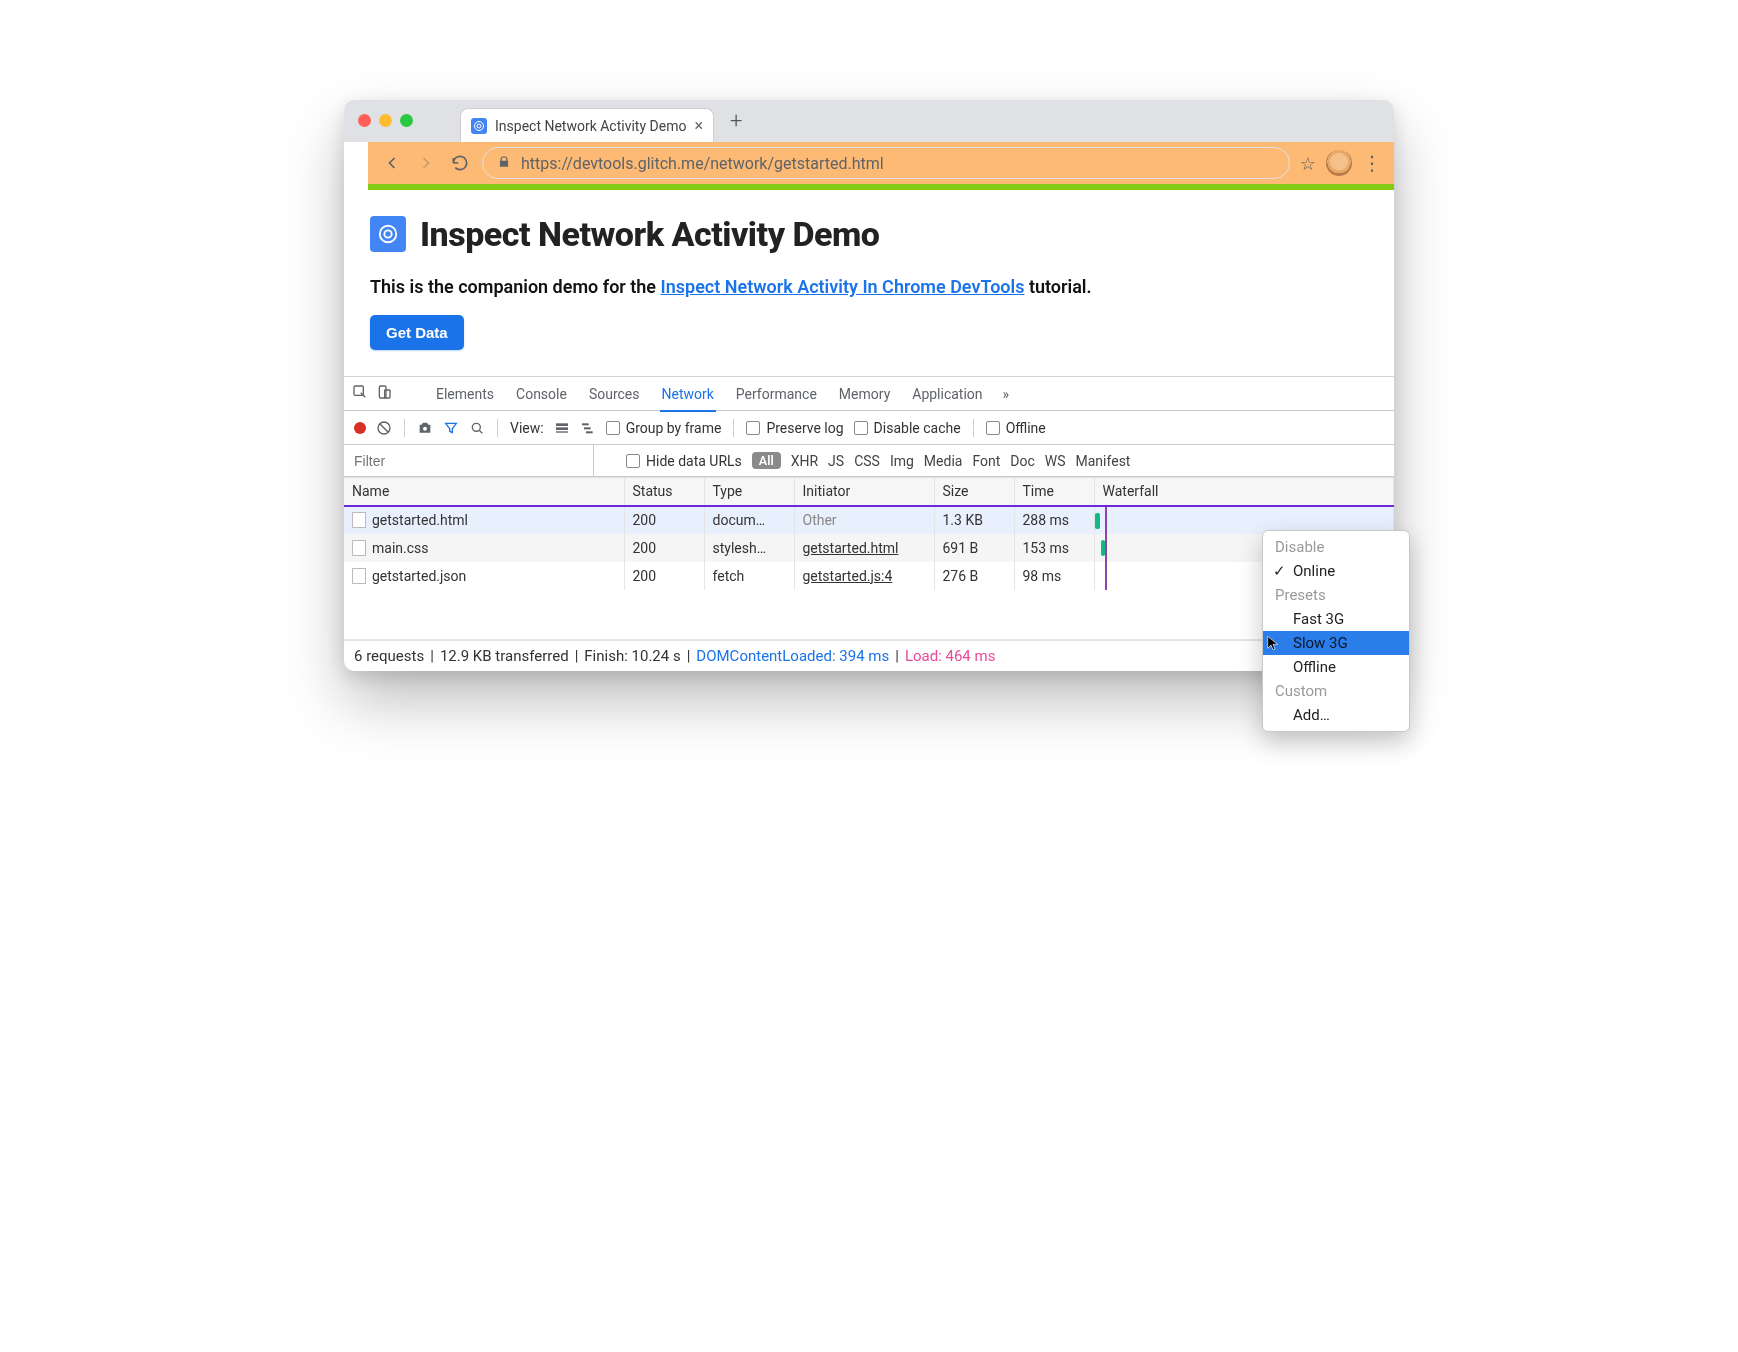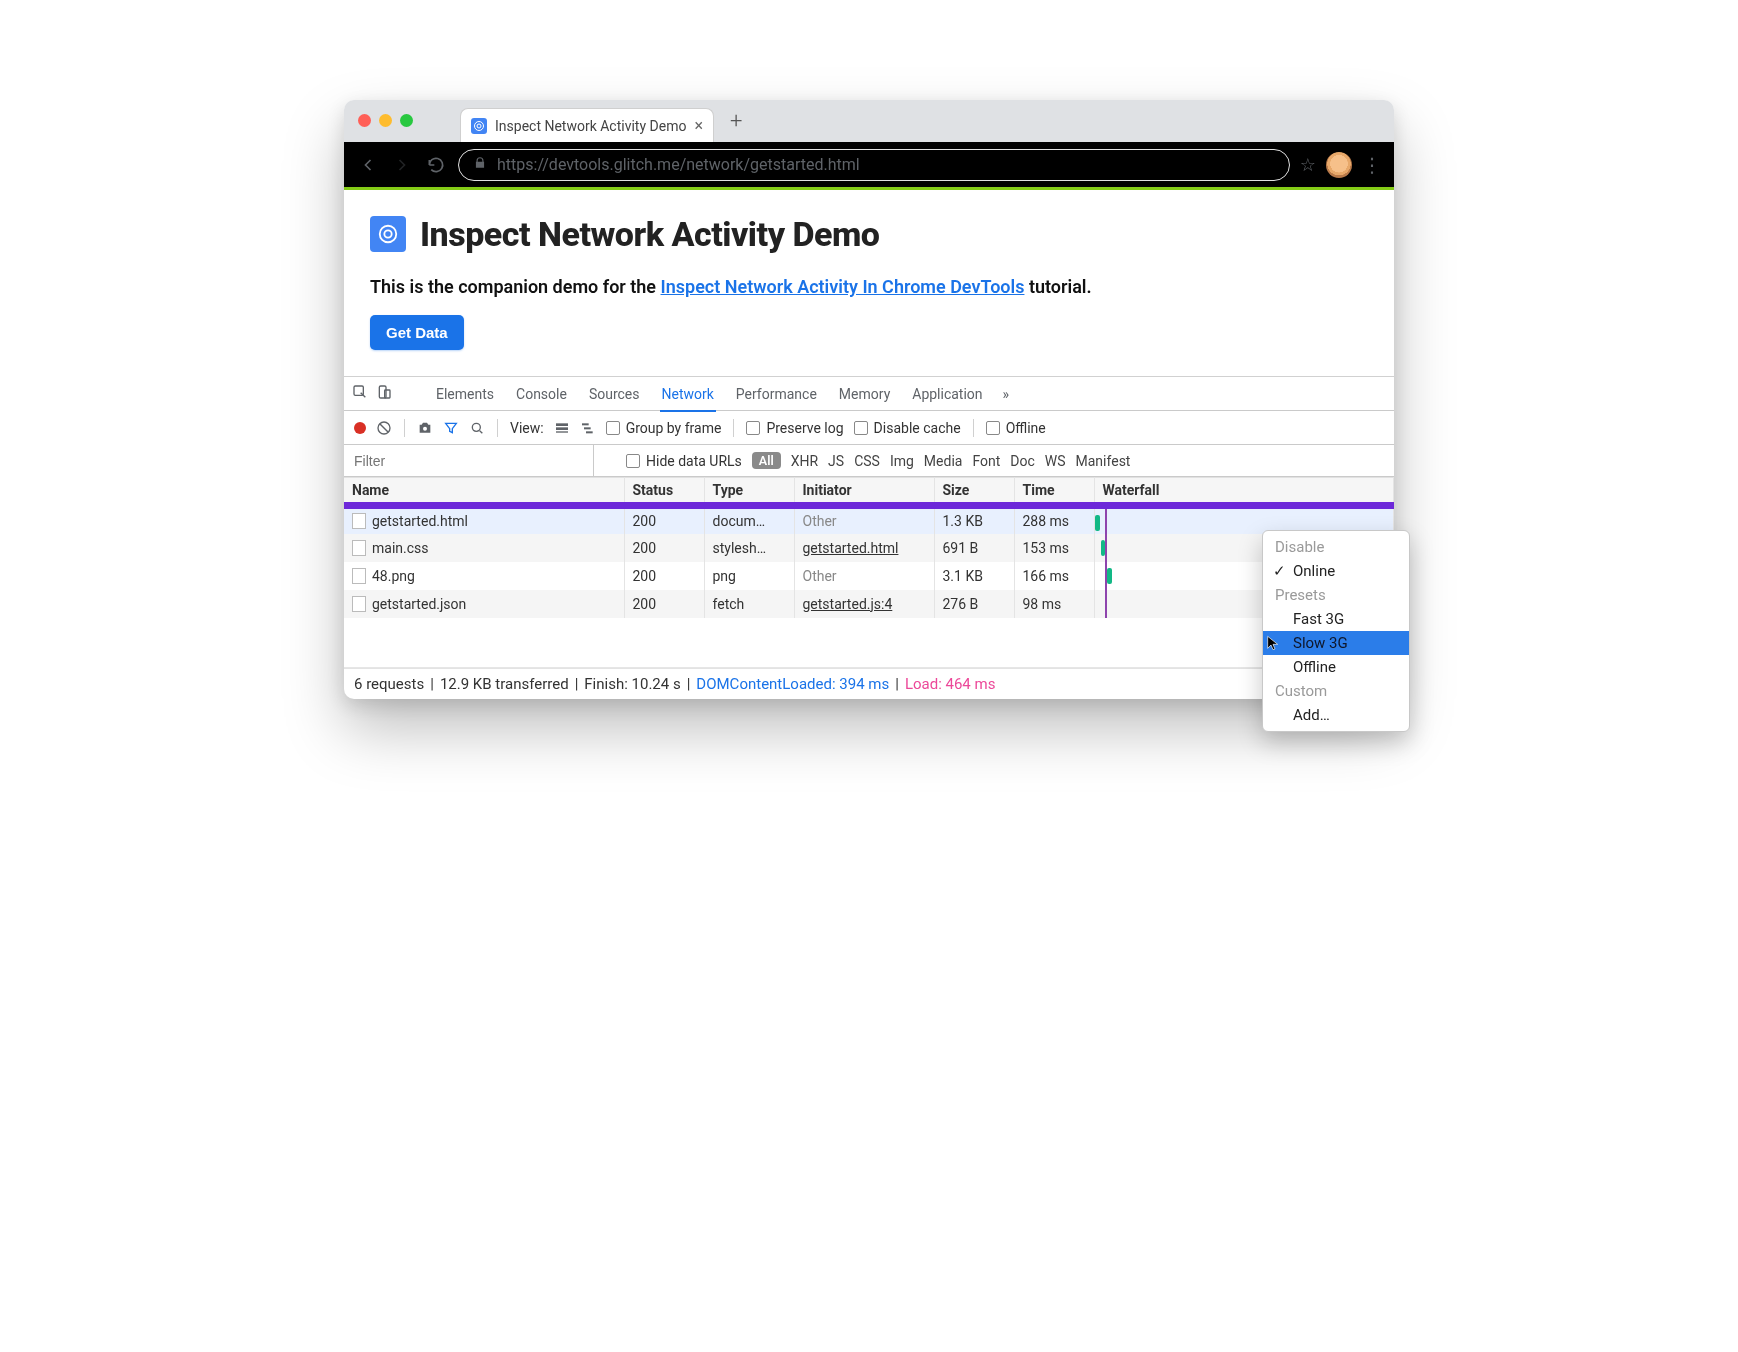--- a/index.html
+++ b/index.html
@@ -69,26 +69,27 @@
     font-size:14px;
   }
   .favicon{width:16px;height:16px;background:#4285f4;border-radius:3px;display:flex;align-items:center;justify-content:center;color:#fff;}
   .favicon svg{width:12px;height:12px;}
   .tab .close{color:#666;font-size:16px;line-height:1;}
   .newtab{margin-left:16px;color:#555;font-size:22px;font-weight:300;align-self:center;padding-bottom:2px;}
 
   
   .toolbar{
     height:48px;
-    background:#000000;
+    background:#fdba74;
     display:flex;
     align-items:center;
     padding:0 12px;
     gap:10px;
-    border-bottom:3px solid #84cc16;
+    border-bottom:6px solid #84cc16;
+    margin-left:24px;
   }
   .navbtn{color:#5f6368;display:flex;align-items:center;justify-content:center;width:24px;}
   .navbtn svg{width:20px;height:20px;}
   .navbtn.dim{opacity:.35;}
   .omnibox{
     flex:1;
     height:32px;
     border:1px solid #e1e1e1;
     border-radius:16px;
     display:flex;
@@ -169,22 +170,22 @@
   .pill{background:#8a8a8a;color:#fff;border-radius:4px;padding:1px 7px;font-size:12.5px;font-weight:600;}
   .ftag{color:#444;font-size:14px;}
 
   
   .req-table{width:100%;border-collapse:collapse;font-size:14px;}
   .req-table th,.req-table td{
     border-right:1px solid #e4e4e4;
     text-align:left;padding:4px 8px;height:28px;
   }
   .req-table th{
-    background:#f6f6f6;color:#333;font-weight:700;
-    border-top:1px solid #e1e1e1;border-bottom:7px solid #6d28d9;
+    background:#f6f6f6;color:#333;font-weight:400;
+    border-top:1px solid #e1e1e1;border-bottom:2px solid #6d28d9;
   }
   .req-table tr:nth-child(even) td{background:var(--row-even);}
   .req-table tr.sel td{background:var(--row-sel);}
   .fileicon{display:inline-block;width:14px;height:16px;border:1px solid #bbb;background:#fff;margin-right:6px;vertical-align:-3px;position:relative;}
   .fileicon.img::after{content:"";position:absolute;inset:3px;background:#4285f4;}
   .initiator-link{color:#333;text-decoration:underline;}
   .initiator-other{color:#888;}
   .col-size,.col-time{text-align:right;}
   .wf-cell{position:relative;}
   .wf-bar{position:absolute;top:6px;height:16px;border-radius:2px;}
@@ -427,32 +428,20 @@
             <td>stylesh…</td>
             <td><a href="#" class="initiator-link">getstarted.html</a></td>
             <td class="col-size">691 B</td>
             <td class="col-time">153 ms</td>
             <td class="wf-cell">
               <span class="wf-purple-line" style="left: 10px;"></span>
               <span class="wf-bar wf-green" style="left: 6px; width: 4px;"></span>
             </td>
           </tr>
           <tr>
-            <td><span class="fileicon"></span><span>48.png</span></td>
-            <td>200</td>
-            <td>png</td>
-            <td class="initiator-other">Other</td>
-            <td class="col-size">3.1 KB</td>
-            <td class="col-time">166 ms</td>
-            <td class="wf-cell">
-              <span class="wf-purple-line" style="left: 10px;"></span>
-              <span class="wf-bar wf-green" style="left: 12px; width: 5px;"></span>
-            </td>
-          </tr>
-          <tr>
             <td><span class="fileicon"></span><span>getstarted.json</span></td>
             <td>200</td>
             <td>fetch</td>
             <td><a href="#" class="initiator-link">getstarted.js:4</a></td>
             <td class="col-size">276 B</td>
             <td class="col-time">98 ms</td>
             <td class="wf-cell">
               <span class="wf-purple-line" style="left: 10px;"></span>
               <span class="wf-bar wf-green" style="left: 268px; width: 5px;"></span>
             </td>

